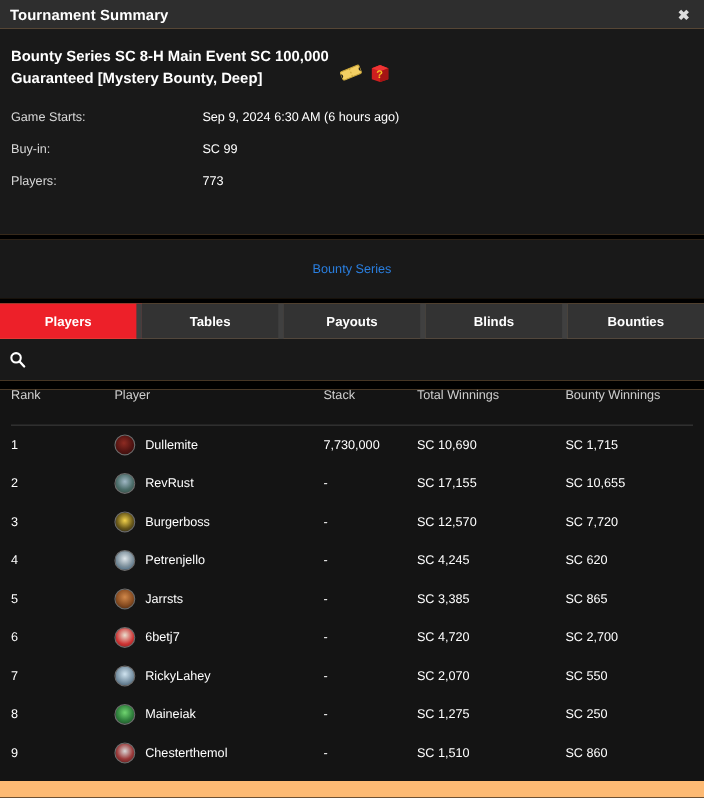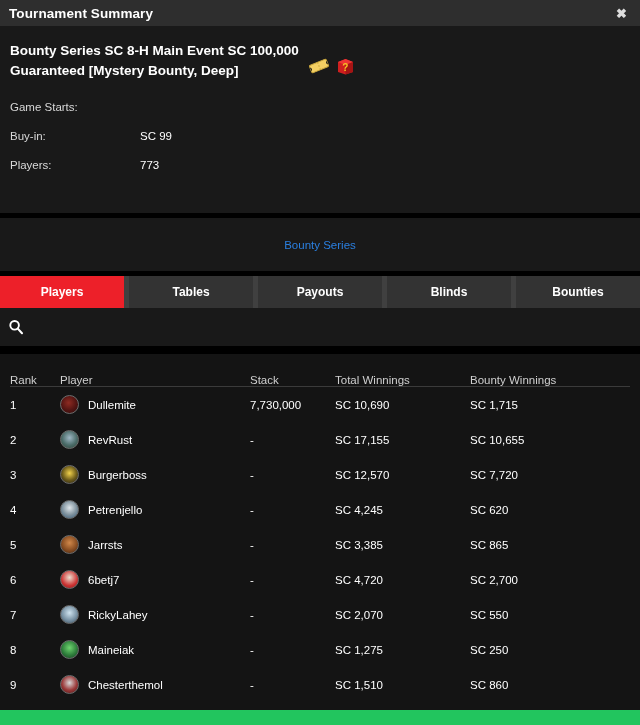--- a/index.html
+++ b/index.html
@@ -7,21 +7,21 @@
     width: 640px;
     height: 725px;
     background: #000;
     font-family: "Liberation Sans", sans-serif;
     overflow: hidden;
   }
   #app {
     width: 640px;
     height: 725px;
     position: relative;
-    background: #22c55e;
+    background: #fdba74;
   }
 
   
   .titlebar {
     height: 26px;
     background: #2e2e2e;
     display: flex;
     align-items: center;
     justify-content: space-between;
     padding: 0 10px 0 9px;
@@ -68,20 +68,21 @@
   .badge-ticket, .badge-mystery { display: block; }
 
   .info-table {
     margin-top: 20px;
     width: 100%;
   }
   .info-row {
     display: flex;
     height: 29px;
     align-items: flex-start;
+    gap: 44px;
   }
   .info-label {
     width: 130px;
     color: #d8d8d8;
     font-size: 11.5px;
   }
   .info-value {
     color: #ffffff;
     font-size: 11.5px;
   }
@@ -148,34 +149,34 @@
   
   .table-wrap {
     background: #141414;
     height: 356px;
     padding: 0 10px;
     overflow: hidden;
   }
   .thead {
     display: flex;
     height: 33px;
-    align-items: flex-end;
+    align-items: flex-start;
     border-bottom: 1px solid #3b3b3b;
   }
   .thead .th {
     color: #cfcfcf;
     font-size: 11.5px;
   }
   .trow {
     display: flex;
     height: 35px;
     align-items: center;
   }
   .c-rank   { width: 50px; flex: none; }
-  .c-player { width: 190px; flex: none; display: flex; align-items: center; }
+  .c-player { width: 190px; flex: none; display: flex; align-items: center; margin-left: 44px; }
   .c-stack  { width: 85px; flex: none; }
   .c-total  { width: 135px; flex: none; }
   .c-bounty { flex: 1; }
 
   .trow .cell { color: #ffffff; font-size: 11.5px; }
   .avatar {
     width: 19px; height: 19px;
     border-radius: 50%;
     flex: none;
     margin-right: 9px;
@@ -212,20 +213,21 @@
           <path d="M2 5 L9.5 2 L17 5 L9.5 8 Z" fill="#ef3434"></path>
           <path d="M9.5 8 L17 5 L17 15 L9.5 17.5 Z" fill="#a51414"></path>
           <text x="9.2" y="14" font-size="10" font-weight="bold" fill="#f6c323" text-anchor="middle" font-family="'Liberation Sans',sans-serif">?</text>
         </svg>
       </div>
     </div>
 
     <div class="info-table">
       <div class="info-row">
         <span class="info-label">Game Starts:</span>
+        <span class="info-value">Sep 9, 2024 6:30 AM (6 hours ago)</span>
       </div>
       <div class="info-row">
         <span class="info-label">Buy-in:</span>
         <span class="info-value">SC 99</span>
       </div>
       <div class="info-row">
         <span class="info-label">Players:</span>
         <span class="info-value">773</span>
       </div>
     </div>

